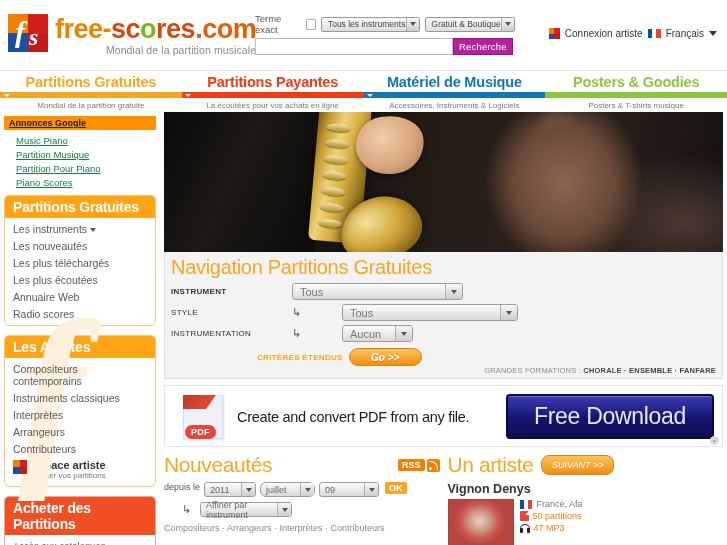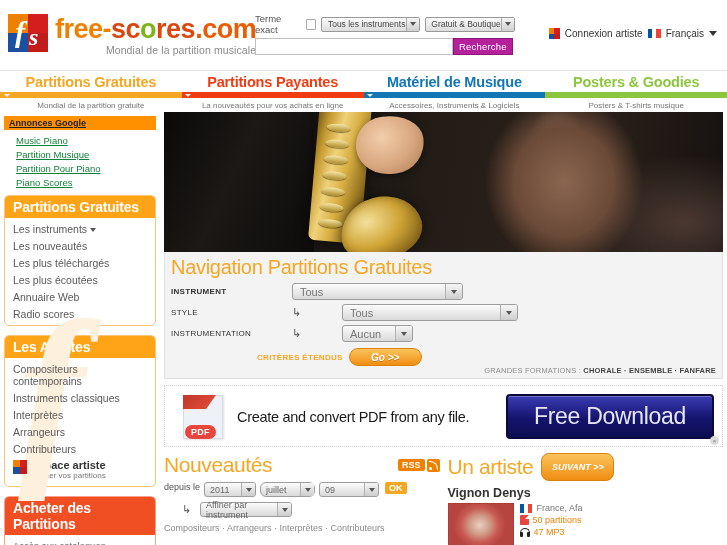--- a/index.html
+++ b/index.html
@@ -251,22 +251,22 @@
   .bcol { flex:1; }
   .bcol-head { display:flex; align-items:center; gap:8px; }
   .bcol-title { font-size:21px; color:#F5A623; letter-spacing:-0.4px; }
   .rss-wrap { display:flex; align-items:center; gap:2px; margin-left:auto; }
   .rss-tag { background:#F08000; color:#fff; font-size:9px; font-weight:bold; padding:1px 4px; border-radius:2px;}
   .rss-ico { width:13px;height:13px; background:#F08000; border-radius:2px; position:relative;}
   .rss-ico::before{content:"";position:absolute;left:2px;bottom:2px;width:3px;height:3px;background:#fff;border-radius:50%;}
   .rss-ico::after{content:"";position:absolute;left:2px;bottom:2px;width:8px;height:8px;
      border:1.5px solid #fff;border-left:0;border-bottom:0;border-radius:0 8px 0 0;}
   .suivant {
-    width:73px;height:28px;border-radius:8px;background:linear-gradient(#FBC45C,#F08D12);
-    border:1px solid #d9820e; color:#fff; font-size:9px;font-weight:bold;font-style:italic;
+    width:73px;height:20px;border-radius:8px;background:linear-gradient(#FBC45C,#F08D12);
+    border:1px solid #d9820e; color:#fff; font-size:9px;font-weight:normal;font-style:italic;
     display:flex;align-items:center;justify-content:center;cursor:pointer;
   }
   .depuis-row { display:flex; align-items:flex-start; gap:4px; margin-top:5px; }
   .depuis-lbl { font-size:9px; color:#555; }
   .dsel {
     height:15px; border:1px solid #9d9d9d; border-radius:3px;
     background:linear-gradient(#fcfcfc,#d9d9d9);
     display:flex;align-items:center;position:relative;font-size:9px;color:#666;padding-left:5px;cursor:pointer;
   }
   .dsel .sarr { position:absolute; right:0;top:0;bottom:0;width:14px;
@@ -371,21 +371,21 @@
     <div class="navbar-seg nb-2">
         <span class="nb-tip"></span>
       </div>
     <div class="navbar-seg nb-3">
         <span class="nb-tip"></span>
       </div>
     <div class="navbar-seg nb-4"></div>
   </div>
   <div class="navsubs">
     <div class="navsub">Mondial de la partition gratuite</div>
-    <div class="navsub">La nouveautés pour vos achats en ligne</div>
+    <div class="navsub">La écoutées pour vos achats en ligne</div>
     <div class="navsub">Accessoires, Instruments &amp; Logiciels</div>
     <div class="navsub">Posters &amp; T-shirts musique</div>
   </div>
 
   <div class="body">
 
     <div class="sidebar">
       <div class="watermark">f</div>
 
       <div class="ads-hd">Annonces Google</div>

